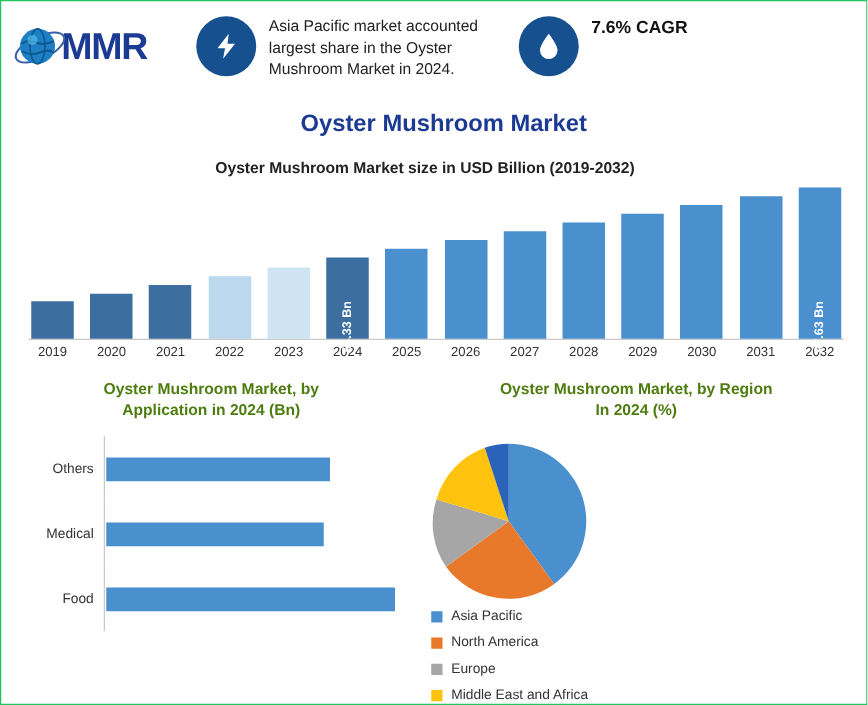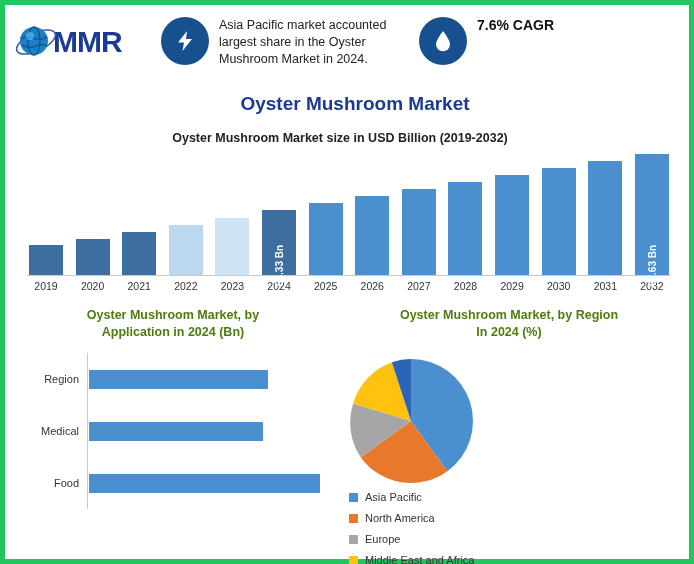--- a/index.html
+++ b/index.html
@@ -12,21 +12,21 @@
     font-family: "Liberation Sans", sans-serif;
     background: #ffffff;
     color: #1a1a1a;
     overflow: hidden;
   }
   .page {
     position: relative;
     width: 694px;
     height: 564px;
     box-sizing: border-box;
-    border: 5px solid #22c55e;
+    border: 1px solid #22c55e;
     background: #ffffff;
   }
 
   
   .header {
     position: relative;
     height: 92px;
     display: flex;
     align-items: flex-start;
     padding: 8px 10px 0 8px;
@@ -369,21 +369,21 @@
 
   <div class="lower">
 
     <div class="panel-left">
       <div class="panel-title">
         <span>Oyster Mushroom Market, by</span><br>
         <span>Application in 2024 (Bn)</span>
       </div>
       <div class="hbar-area">
         <div class="hbar-row">
-          <span class="hbar-label">Region</span>
+          <span class="hbar-label">Others</span>
           <span class="hbar-track">
             <span class="hbar" style="width:179px"></span>
           </span>
         </div>
         <div class="hbar-row">
           <span class="hbar-label">Medical</span>
           <span class="hbar-track">
             <span class="hbar" style="width:174px"></span>
           </span>
         </div>

